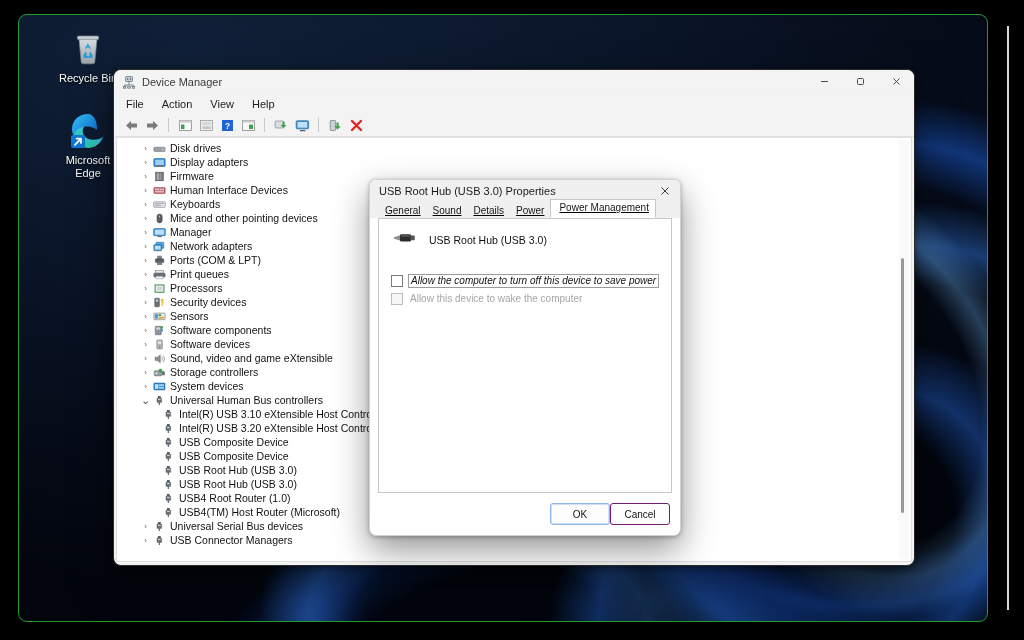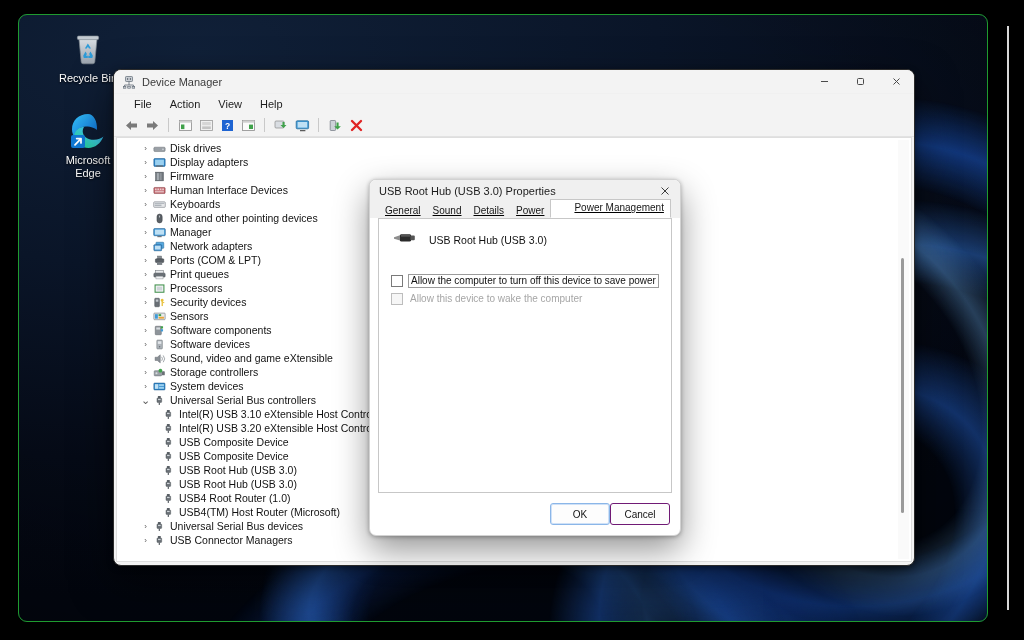--- a/index.html
+++ b/index.html
@@ -133,21 +133,21 @@
   }
   .wbtns { position: absolute; right: 0; top: 0; height: 23px; display: flex; }
   .wbtn {
     width: 36px; height: 23px; display: flex; align-items: center; justify-content: center;
     color: #555;
   }
   #dm-menubar {
     height: 20px; display: flex; align-items: center;
     padding-left: 10px; gap: 14px;
     background: #f3f3f3;
-    font-size: 11px; color: #1c1c1c; margin-left: 8px;
+    font-size: 11px; color: #1c1c1c;
   }
   #dm-menubar .mi { padding: 1px 2px; }
   #dm-toolbar {
     height: 22px; display: flex; align-items: center;
     padding-left: 8px; gap: 3px;
     background: #f3f3f3;
     border-bottom: 1px solid #e2e2e2;
   }
   .tbtn { width: 18px; height: 18px; display:flex; align-items:center; justify-content:center; }
   .tsep { width: 1px; height: 14px; background: #c9c9c9; margin: 0 4px; }
@@ -232,39 +232,39 @@
     border: 1px solid transparent;
     border-bottom: none;
     position: relative;
     top: 1px;
   }
   .ptab.active {
     background: #ffffff;
     border-color: #c7c7c7;
     border-bottom: 1px solid #ffffff;
     top: 0px;
-    padding: 2px 6px 3px 23px;
+    padding: 2px 6px 3px 8px;
     z-index: 3;
   }
 
   #props-page {
     position: absolute;
     left: 8px; right: 8px; top: 38px; bottom: 42px;
     background: #ffffff;
     border: 1px solid #c7c7c7;
   }
   #props-dev {
     display: flex; align-items: center;
     padding: 12px 0 0 12px;
     gap: 12px;
   }
   #props-dev-name { font-size: 10.5px; color: #111; }
 
   .chkrow { display: flex; align-items: center; padding-left: 12px; }
-  #chkrow-1 { margin-top: 25px; }
+  #chkrow-1 { margin-top: 25px; font-style: italic; }
   #chkrow-2 { margin-top: 5px; }
   .cbox {
     width: 10px; height: 10px;
     border: 1px solid #7a7a7a;
     background: #fff;
     flex: 0 0 10px;
     margin-right: 5px;
   }
   .cbox.disabled { border-color: #bdbdbd; background: #f6f6f6; }
   .clabel { font-size: 10px; color: #111; line-height: 12px; padding: 0 2px; }
@@ -662,21 +662,21 @@
             <div class="trow lvl1">
               <span class="chev" style="font-size: 11px; line-height: 6px;">⌄</span>
               <span class="ticon">
                 <svg width="13" height="13" viewBox="0 0 15 13">
                   <rect x="5.6" y="1.2" width="3.4" height="2.4" rx=".5" fill="#5a6066"></rect>
                   <rect x="4.6" y="3.6" width="5.4" height="5.2" rx=".8" fill="#6a7076" stroke="#474d53" stroke-width=".5"></rect>
                   <rect x="5.8" y="4.6" width="3" height="1.4" fill="#cfd4d9"></rect>
                   <rect x="6.6" y="8.8" width="1.4" height="2.8" fill="#5a6066"></rect>
                 </svg>
               </span>
-              <span>Universal Serial Bus controllers</span>
+              <span>Universal Human Bus controllers</span>
             </div>
             <div class="trow lvl2">
               <span class="ticon">
                 <svg width="13" height="13" viewBox="0 0 15 13">
                   <rect x="5.6" y="1.2" width="3.4" height="2.4" rx=".5" fill="#5a6066"></rect>
                   <rect x="4.6" y="3.6" width="5.4" height="5.2" rx=".8" fill="#6a7076" stroke="#474d53" stroke-width=".5"></rect>
                   <rect x="5.8" y="4.6" width="3" height="1.4" fill="#cfd4d9"></rect>
                   <rect x="6.6" y="8.8" width="1.4" height="2.8" fill="#5a6066"></rect>
                 </svg>
               </span>

